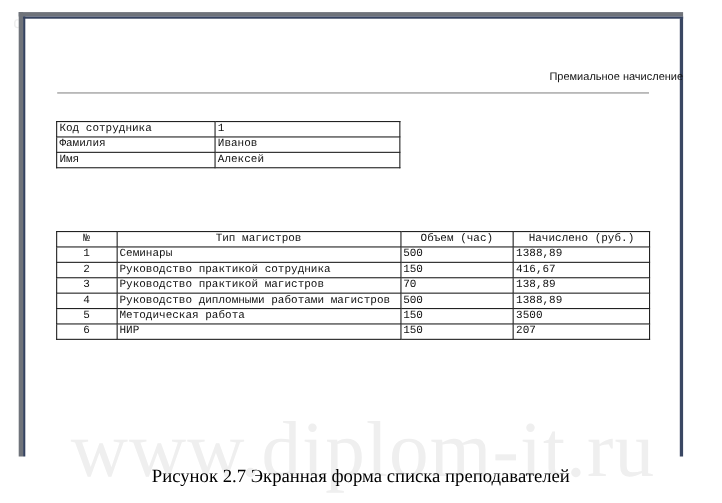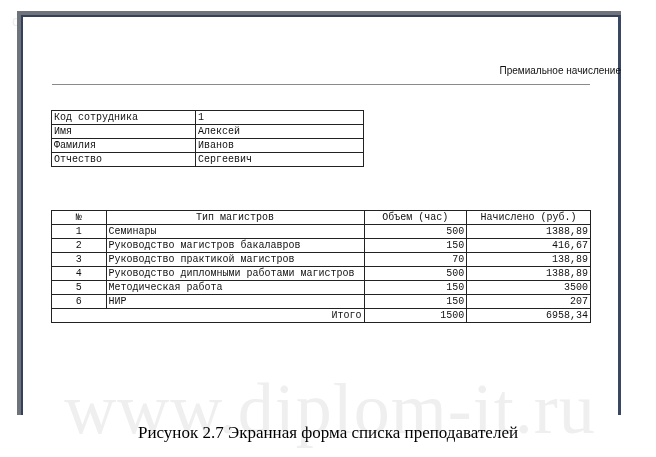--- a/index.html
+++ b/index.html
@@ -12,21 +12,21 @@
   .window::before { content:""; position:absolute; left:0; top:0; right:0; bottom:0;
          border-top:2px solid #34415e; border-left:2px solid #34415e; border-right:3px solid #3a4763; pointer-events:none; }
   .report-title { position:absolute; left:0; width:100%; top:50px; text-align:right; font-size:10px; color:#111; }
   .title-rule { position:absolute; left:31px; top:69px; width:538px; height:1px; background:#8a8a8a; }
   table { border-collapse:collapse; position:absolute; font-size:10px; }
   td { border:1px solid #222; padding:0 2px; height:13px; line-height:13px; white-space:nowrap;font-family:Liberation Mono, monospace; }
   .info { left:30px; top:95px; width:313px; }
   .info td.k { width:139px; }
   .load { left:30px; top:195px; width:540px; }
   .load td.c { text-align:center; }
-  .load td.r { text-align:right; }
+  .load td.r { }
   .watermark-big { position:absolute; left:10px; top:368px; width:640px; text-align:center;
          font-family:"Liberation Serif", serif; font-size:72px; color:#efefef; letter-spacing:1px; white-space:nowrap; }
   .caption { position:absolute; left:0; width:656px; top:423px; text-align:center;
          font-family:"Liberation Serif", serif; font-size:17px; color:#000000; }
 </style>
 </head>
 <body>
 
 <div class="watermark-top">diplom-it.ru</div>
 
@@ -34,30 +34,26 @@
   <div class="report-title">Премиальное начисление</div>
   <div class="title-rule"></div>
 
   <table class="info">
     <tbody>
       <tr>
         <td class="k">Код сотрудника</td>
         <td>1</td>
       </tr>
       <tr>
-        <td class="k">Имя</td>
-        <td>Алексей</td>
-      </tr>
-      <tr>
         <td class="k">Фамилия</td>
         <td>Иванов</td>
       </tr>
       <tr>
-        <td class="k">Отчество</td>
-        <td>Сергеевич</td>
+        <td class="k">Имя</td>
+        <td>Алексей</td>
       </tr>
     </tbody>
   </table>
 
   <table class="load">
     <colgroup>
       <col style="width:55px">
         <col style="width:258px">
         <col style="width:103px">
         <col style="width:124px">
@@ -72,21 +68,21 @@
     </thead>
     <tbody>
       <tr>
         <td class="c">1</td>
         <td>Семинары</td>
         <td class="r">500</td>
         <td class="r">1388,89</td>
       </tr>
       <tr>
         <td class="c">2</td>
-        <td>Руководство магистров бакалавров</td>
+        <td>Руководство практикой сотрудника</td>
         <td class="r">150</td>
         <td class="r">416,67</td>
       </tr>
       <tr>
         <td class="c">3</td>
         <td>Руководство практикой магистров</td>
         <td class="r">70</td>
         <td class="r">138,89</td>
       </tr>
       <tr>
@@ -100,23 +96,18 @@
         <td>Методическая работа</td>
         <td class="r">150</td>
         <td class="r">3500</td>
       </tr>
       <tr>
         <td class="c">6</td>
         <td>НИР</td>
         <td class="r">150</td>
         <td class="r">207</td>
       </tr>
-      <tr>
-        <td class="r" colspan="2">Итого</td>
-        <td class="r">1500</td>
-        <td class="r">6958,34</td>
-      </tr>
     </tbody>
   </table>
 </div>
 
 <div class="watermark-big">www.diplom-it.ru</div>
 <div class="caption">Рисунок 2.7 Экранная форма списка преподавателей</div>
 
 </body></html>

